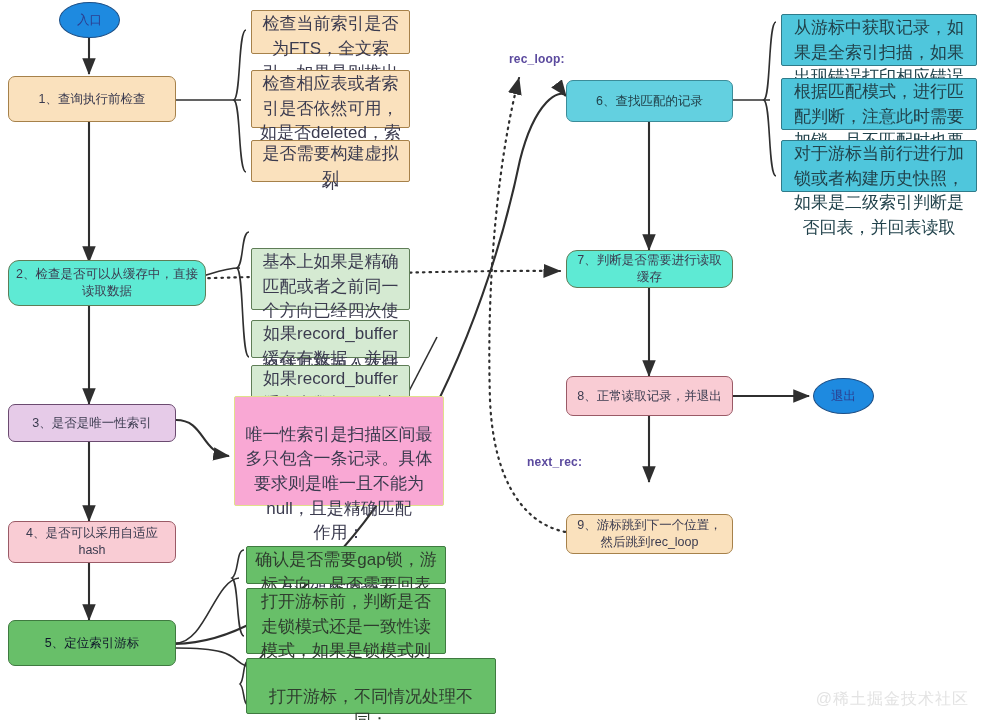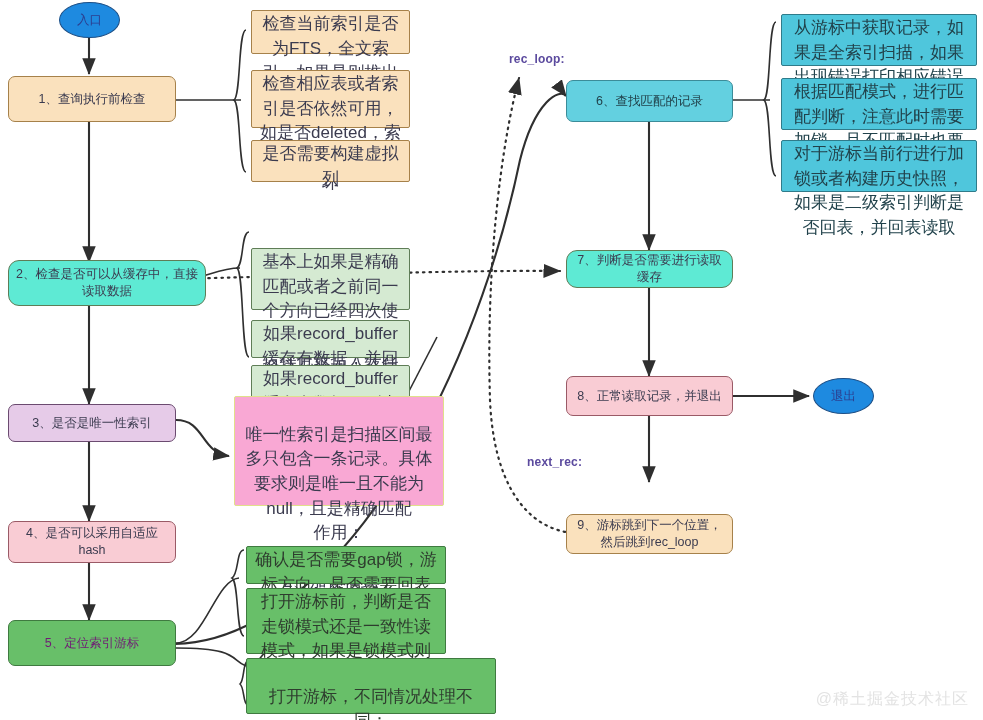--- a/index.html
+++ b/index.html
@@ -183,21 +183,21 @@
   </div>
 
   <div class="node proc c-purple" style="left:8px; top:404px; width:168px; height:38px;">
     <span>3、是否是唯一性索引</span>
   </div>
 
   <div class="node proc c-pink" style="left:8px; top:521px; width:168px; height:42px;">
     <span>4、是否可以采用自适应hash</span>
   </div>
 
-  <div class="node proc c-green2" style="left:8px; top:620px; width:168px; height:46px; color:#701a75;">
+  <div class="node proc c-green2" style="left:8px; top:620px; width:168px; height:46px; color:#0f172a;">
     <span>5、定位索引游标</span>
   </div>
 
   <div class="node proc c-cyan" style="left:566px; top:80px; width:167px; height:42px; color:#21424b;">
     <span>6、查找匹配的记录</span>
   </div>
 
   <div class="node proc c-green" style="left:566px; top:250px; width:167px; height:38px;">
     <span>7、判断是否需要进行读取缓存</span>
   </div>

